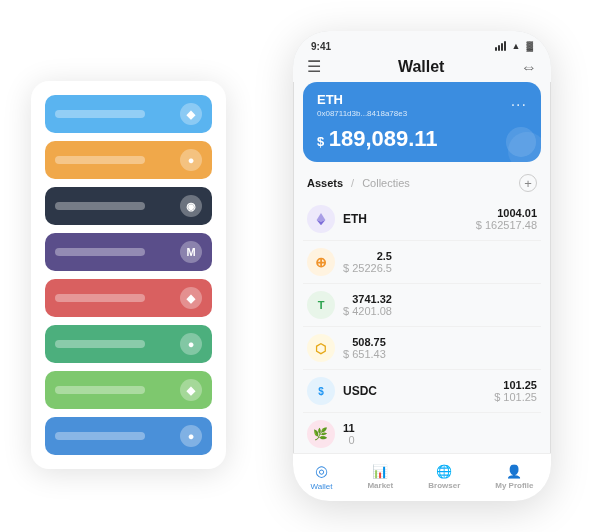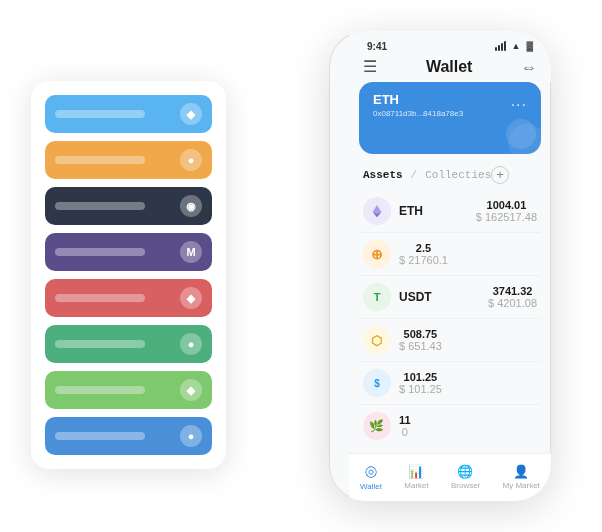--- a/index.html
+++ b/index.html
@@ -79,30 +79,29 @@
     .card-red { background: #d96060; }
     .card-green { background: #4caf7d; }
     .card-light-green { background: #7ec86e; }
     .card-blue2 { background: #4a90d9; }
 
     
     .phone {
       position: absolute;
       right: 30px;
       top: 10px;
-      width: 222px;
+      width: 258px;
       height: 470px;
       background: #f8f9fa;
       border-radius: 36px;
       box-shadow: 0 8px 40px rgba(0,0,0,0.15), inset 0 0 0 1px #ddd;
       overflow: hidden;
       z-index: 2;
       display: flex;
       flex-direction: column;
-      padding-left: 20px;
     }
 
     .phone-status-bar {
       display: flex;
       justify-content: space-between;
       align-items: center;
       padding: 8px 18px 0 18px;
       font-size: 10px;
       color: #333;
       font-weight: 600;
@@ -177,23 +176,23 @@
 
     .eth-more {
       font-size: 16px;
       color: rgba(255,255,255,0.8);
       letter-spacing: 1px;
     }
 
     
     .assets-header {
       display: flex;
+      justify-content: space-between;
       align-items: center;
       padding: 4px 14px 6px 14px;
-      font-family: Liberation Mono, monospace;
     }
 
     .assets-tabs {
       display: flex;
       gap: 8px;
       align-items: center;
     }
 
     .tab-active {
       font-size: 11px;
@@ -256,21 +255,21 @@
     }
 
     .asset-name {
       font-size: 12px;
       font-weight: 600;
       color: #1a1a1a;
       flex: 1;
     }
 
     .asset-amounts {
-      text-align: center;
+      text-align: right;
     }
 
     .asset-amount {
       font-size: 11px;
       font-weight: 600;
       color: #1a1a1a;
     }
 
     .asset-usd {
       font-size: 11px;
@@ -303,20 +302,21 @@
       cursor: pointer;
     }
 
     .nav-icon {
       font-size: 16px;
     }
 
     .nav-label {
       font-size: 8px;
       color: #aaa;
+      font-weight: bold;
     }
 
     .nav-label-active {
       font-size: 8px;
       color: #3b8de0;
     }
 
     .nav-active .nav-icon {
       color: #3b8de0;
     }
@@ -410,20 +410,24 @@
     <div class="eth-card">
       <div class="card-dots"></div>
       <div class="card-dots2"></div>
       <div class="eth-card-header">
         <div>
           <div class="eth-card-name">ETH</div>
           <div class="eth-card-address">0x08711d3b...8418a78e3</div>
         </div>
         <span class="eth-more">...</span>
       </div>
+      <div style="margin-top:8px;">
+        <span style="font-size:13px;color:white;font-weight:600;">$</span>
+        <span style="font-size:22px;font-weight:700;color:white;">189,089.11</span>
+      </div>
     </div>
 
     <div class="assets-header">
       <div class="assets-tabs">
         <span class="tab-active">Assets</span>
         <span class="tab-divider">/</span>
         <span class="tab-inactive">Collecties</span>
       </div>
       <div class="add-btn">+</div>
     </div>
@@ -441,43 +445,43 @@
         <div class="asset-amounts">
           <div class="asset-amount">1004.01</div>
           <div class="asset-usd">$ 162517.48</div>
         </div>
       </div>
 
       <div class="asset-item">
         <div class="asset-icon icon-imbtc" style="font-size:14px;">⊕</div>
         <div class="asset-amounts">
           <div class="asset-amount">2.5</div>
-          <div class="asset-usd">$ 21760.1</div>
+          <div class="asset-usd">$ 25226.5</div>
         </div>
       </div>
 
       <div class="asset-item">
         <div class="asset-icon icon-usdt" style="font-size:11px;font-weight:900;">T</div>
-        <span class="asset-name">USDT</span>
         <div class="asset-amounts">
           <div class="asset-amount">3741.32</div>
           <div class="asset-usd">$ 4201.08</div>
         </div>
       </div>
 
       <div class="asset-item">
         <div class="asset-icon icon-dai" style="font-size:13px;">⬡</div>
         <div class="asset-amounts">
           <div class="asset-amount">508.75</div>
           <div class="asset-usd">$ 651.43</div>
         </div>
       </div>
 
       <div class="asset-item">
         <div class="asset-icon icon-usdc" style="font-size:10px;font-weight:700;">$</div>
+        <span class="asset-name">USDC</span>
         <div class="asset-amounts">
           <div class="asset-amount">101.25</div>
           <div class="asset-usd">$ 101.25</div>
         </div>
       </div>
 
       <div class="asset-item">
         <div class="asset-icon icon-tft" style="font-size:12px;">🌿</div>
         <div class="asset-amounts">
           <div class="asset-amount">11</div>
@@ -495,18 +499,18 @@
       <div class="nav-item nav-inactive">
         <span class="nav-icon" style="color:#aaa;font-size:13px;">📊</span>
         <span class="nav-label">Market</span>
       </div>
       <div class="nav-item nav-inactive">
         <span class="nav-icon" style="color:#aaa;font-size:13px;">🌐</span>
         <span class="nav-label">Browser</span>
       </div>
       <div class="nav-item nav-inactive">
         <span class="nav-icon" style="color:#aaa;font-size:13px;">👤</span>
-        <span class="nav-label">My Market</span>
+        <span class="nav-label">My Profile</span>
       </div>
     </div>
 
   </div>
 </div>
 
 </body></html>

